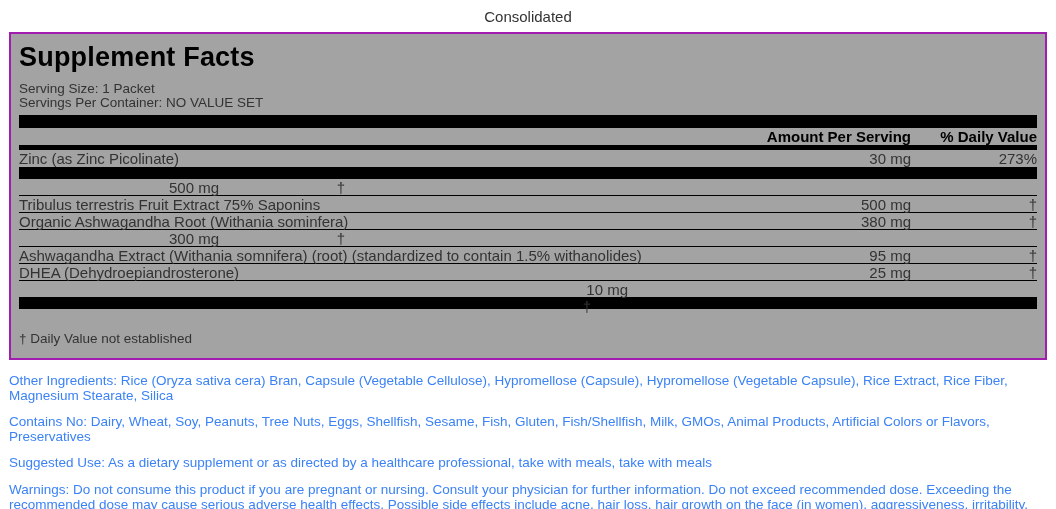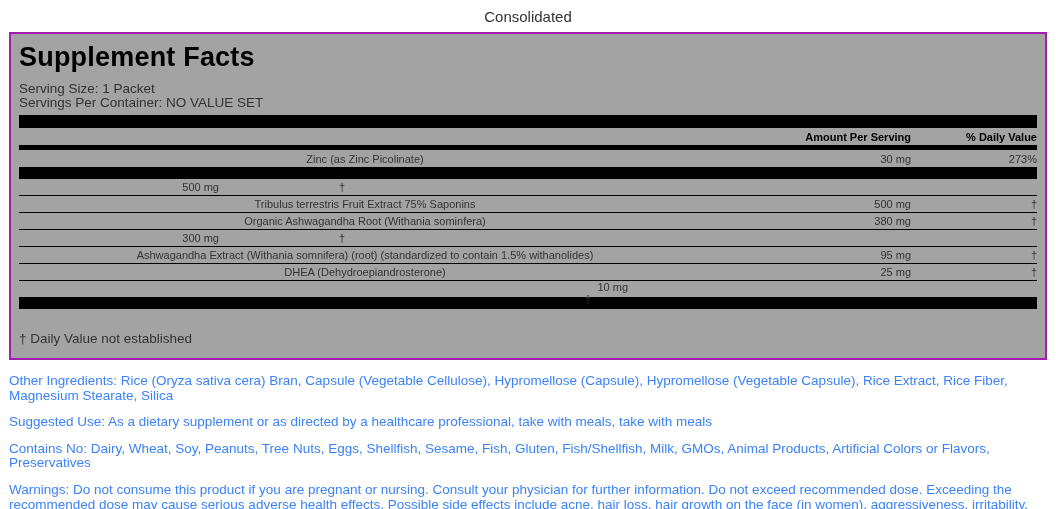--- a/index.html
+++ b/index.html
@@ -36,32 +36,32 @@
     color:#333333;
   }
   .bar{background:#000000;width:100%;}
   .bar-thick-top{height:13px;margin-top:5px;}
   .bar-thin{height:5px;}
   .bar-thick{height:12px;}
   .trow{
     display:flex;
     align-items:center;
     height:16px;
-    font-size:11px;
+    font-size:15px;
     color:#333333;
   }
   .header-row{
     font-weight:bold;
     color:#000000;
     height:17px;
   }
   .primary-rows .trow{height:17px;}
   .ingredient-rows .trow{border-bottom:1px solid #000000;}
   .ingredient-rows .trow:last-child{border-bottom:none;flex-direction:column;}
-  .cell{white-space:nowrap;text-align:center;}
+  .cell{white-space:nowrap;}
   .cell.name{flex:1;overflow:hidden;}
   .cell.amount{width:200px;text-align:right;}
   .cell.daily{width:126px;text-align:right;}
   .footnote{
     font-size:13.5px;
     margin-top:22px;
     color:#333333;
   }
   .footer{margin:14px 9px 0;}
   .footer p{
@@ -137,16 +137,16 @@
       </div>
     </div>
 
   <div class="bar bar-thick"></div>
 
   <div class="footnote">† Daily Value not established</div>
 </div>
 
 <div class="footer">
   <p>Other Ingredients: Rice (Oryza sativa cera) Bran, Capsule (Vegetable Cellulose), Hypromellose (Capsule), Hypromellose (Vegetable Capsule), Rice Extract, Rice Fiber, Magnesium Stearate, Silica</p>
+  <p>Contains No: Dairy, Wheat, Soy, Peanuts, Tree Nuts, Eggs, Shellfish, Sesame, Fish, Gluten, Fish/Shellfish, Milk, GMOs, Animal Products, Artificial Colors or Flavors, Preservatives</p>
   <p>Suggested Use: As a dietary supplement or as directed by a healthcare professional, take with meals, take with meals</p>
-  <p>Contains No: Dairy, Wheat, Soy, Peanuts, Tree Nuts, Eggs, Shellfish, Sesame, Fish, Gluten, Fish/Shellfish, Milk, GMOs, Animal Products, Artificial Colors or Flavors, Preservatives</p>
   <p>Warnings: Do not consume this product if you are pregnant or nursing. Consult your physician for further information. Do not exceed recommended dose. Exceeding the recommended dose may cause serious adverse health effects. Possible side effects include acne, hair loss, hair growth on the face (in women), aggressiveness, irritability, and increased levels of estrogen. For adults only. Keep out of reach of children. Do not use if you are pregnant or nursing. If you are taking any medications, consult a healthcare professional before use. If you are pregnant or nursing, consult your physician before taking this product. Higher doses of boron supplementation may increase levels of estrogen and testosterone</p>
 </div>
 
 </body></html>

